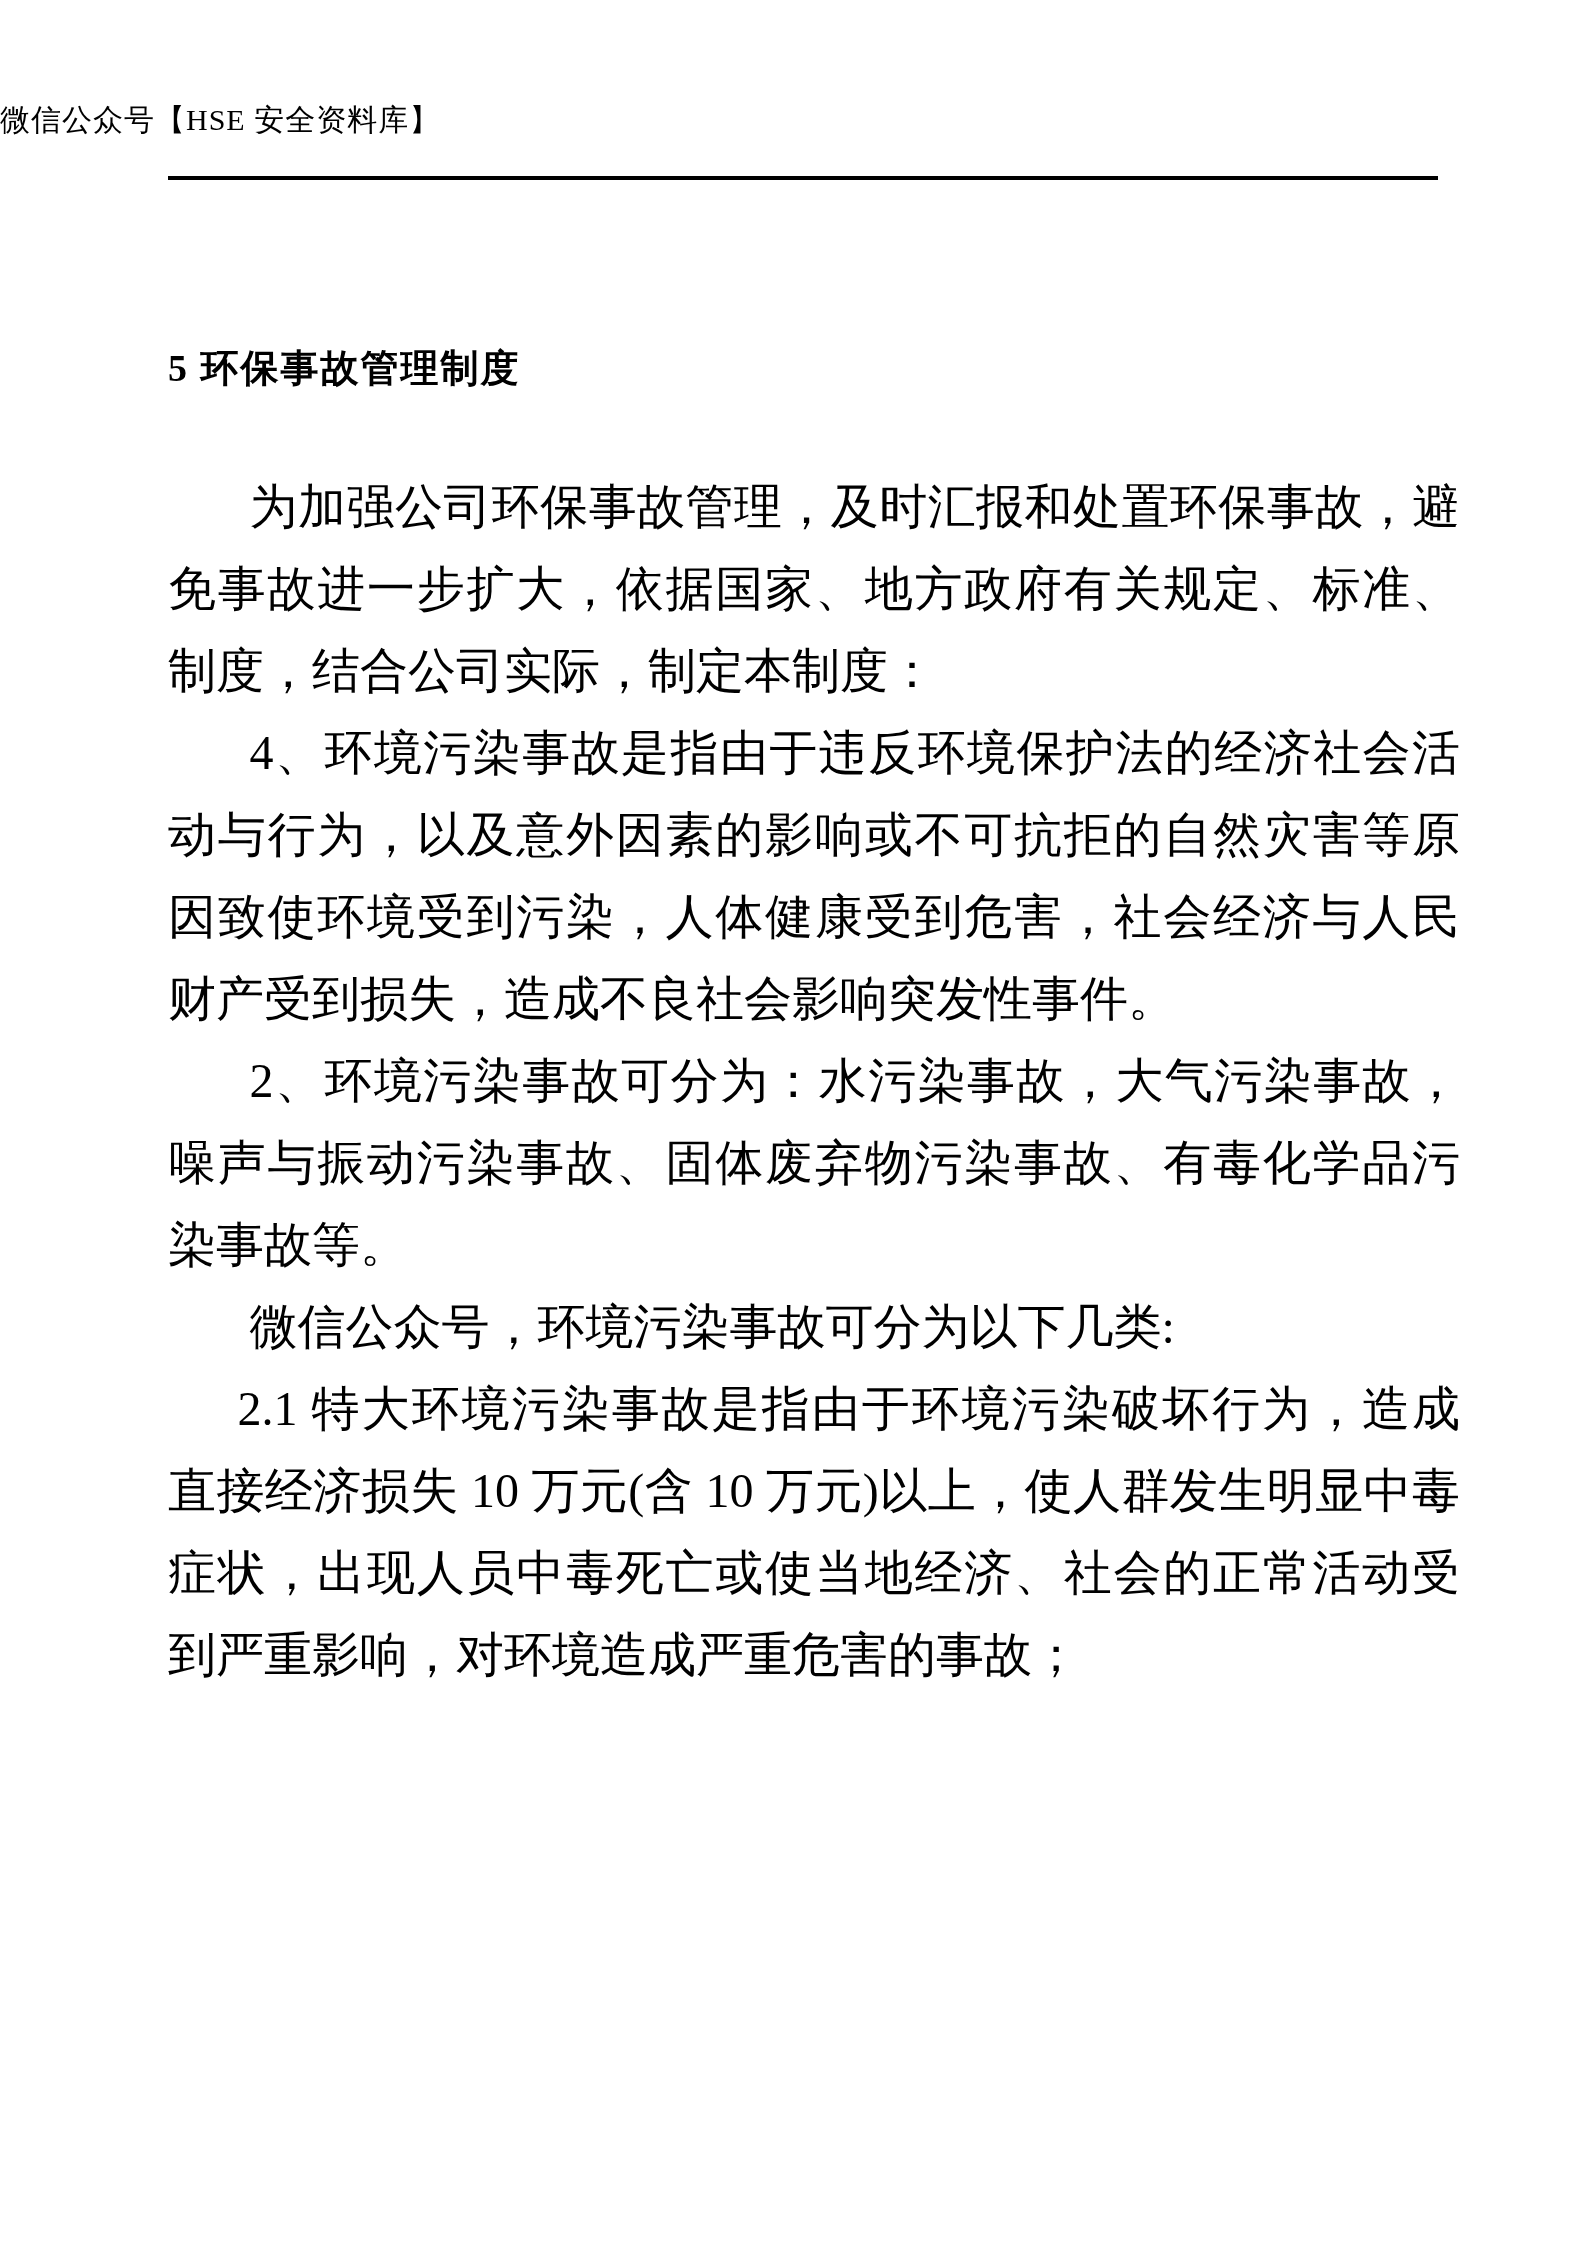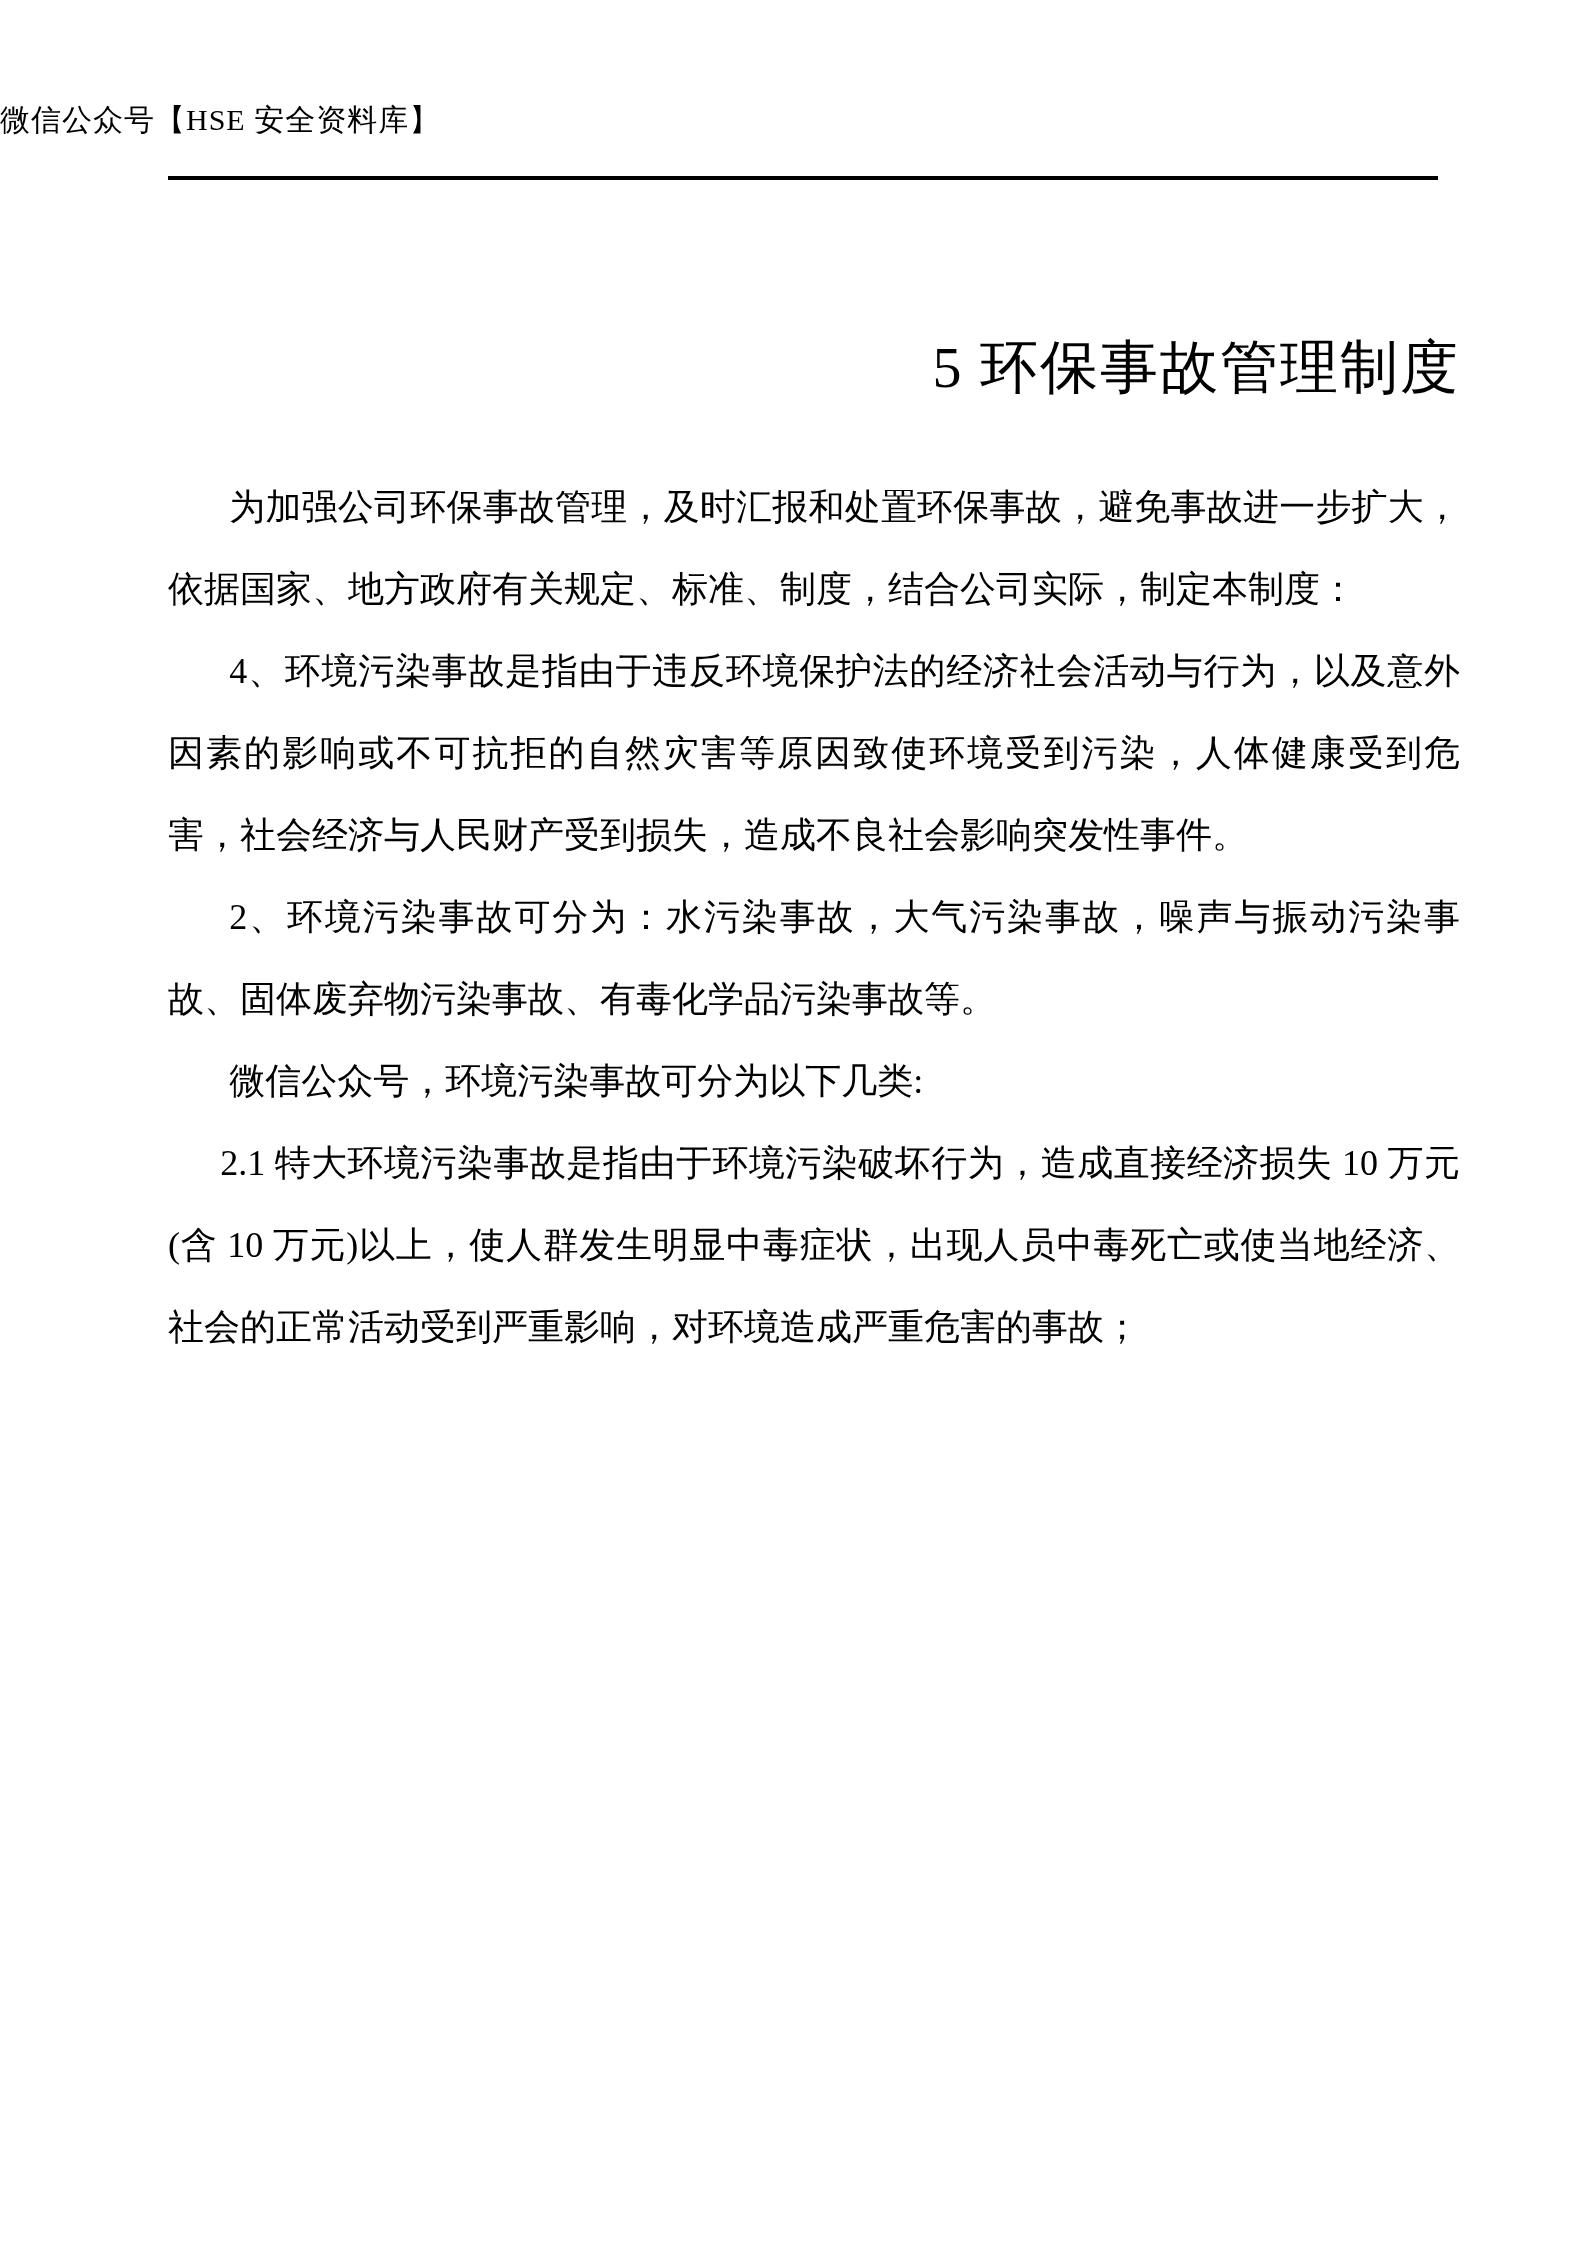--- a/index.html
+++ b/index.html
@@ -36,30 +36,30 @@
     background: #000000;
   }
   .content {
     position: absolute;
     top: 328px;
     left: 168px;
     width: 1292px;
   }
   .doc-title {
     margin: 0 0 58px 0;
-    text-align: right;
-    font-size: 58px;
-    font-weight: 400;
+    text-align: left;
+    font-size: 38px;
+    font-weight: 700;
     line-height: 80px;
     letter-spacing: 2px;
     white-space: nowrap;
   }
   .content p.body-para {
     margin: 0;
-    font-size: 36px;
+    font-size: 48px;
     line-height: 82px;
     text-align: justify;
     text-indent: 1.7em;
     word-break: break-all;
   }
   .content p.body-para.indent-sm {
     text-indent: 1.45em;
   }
 </style>
 </head>

